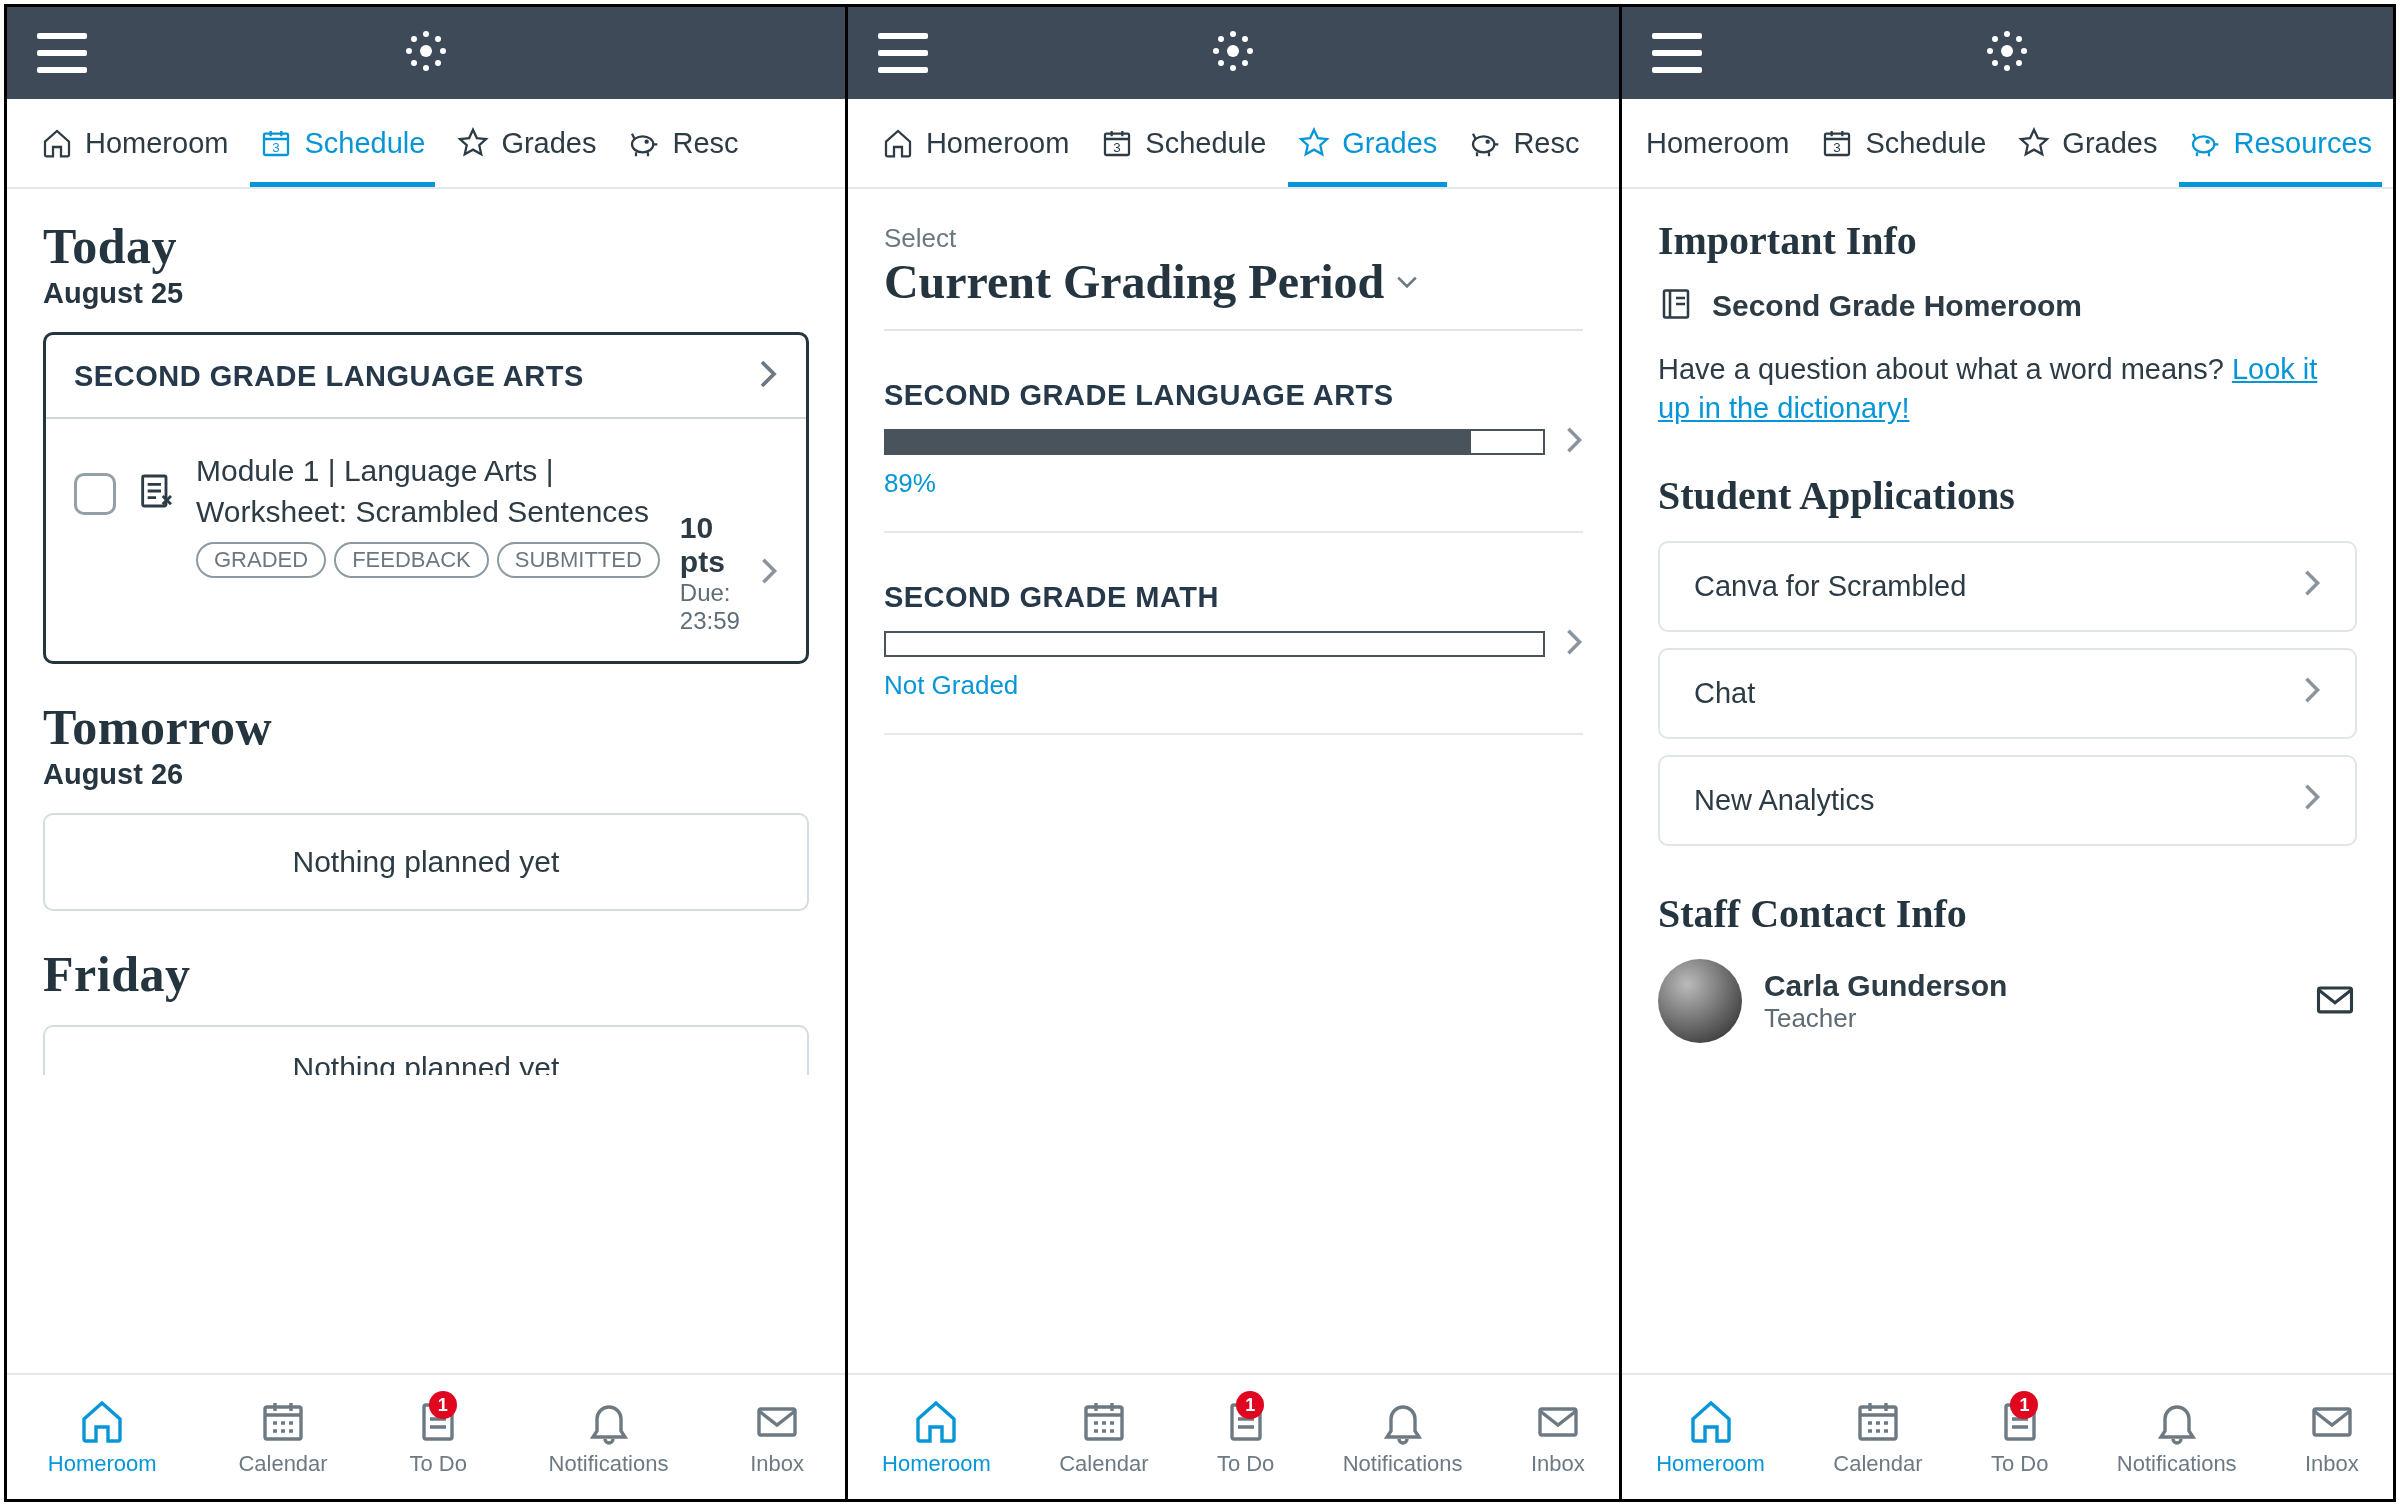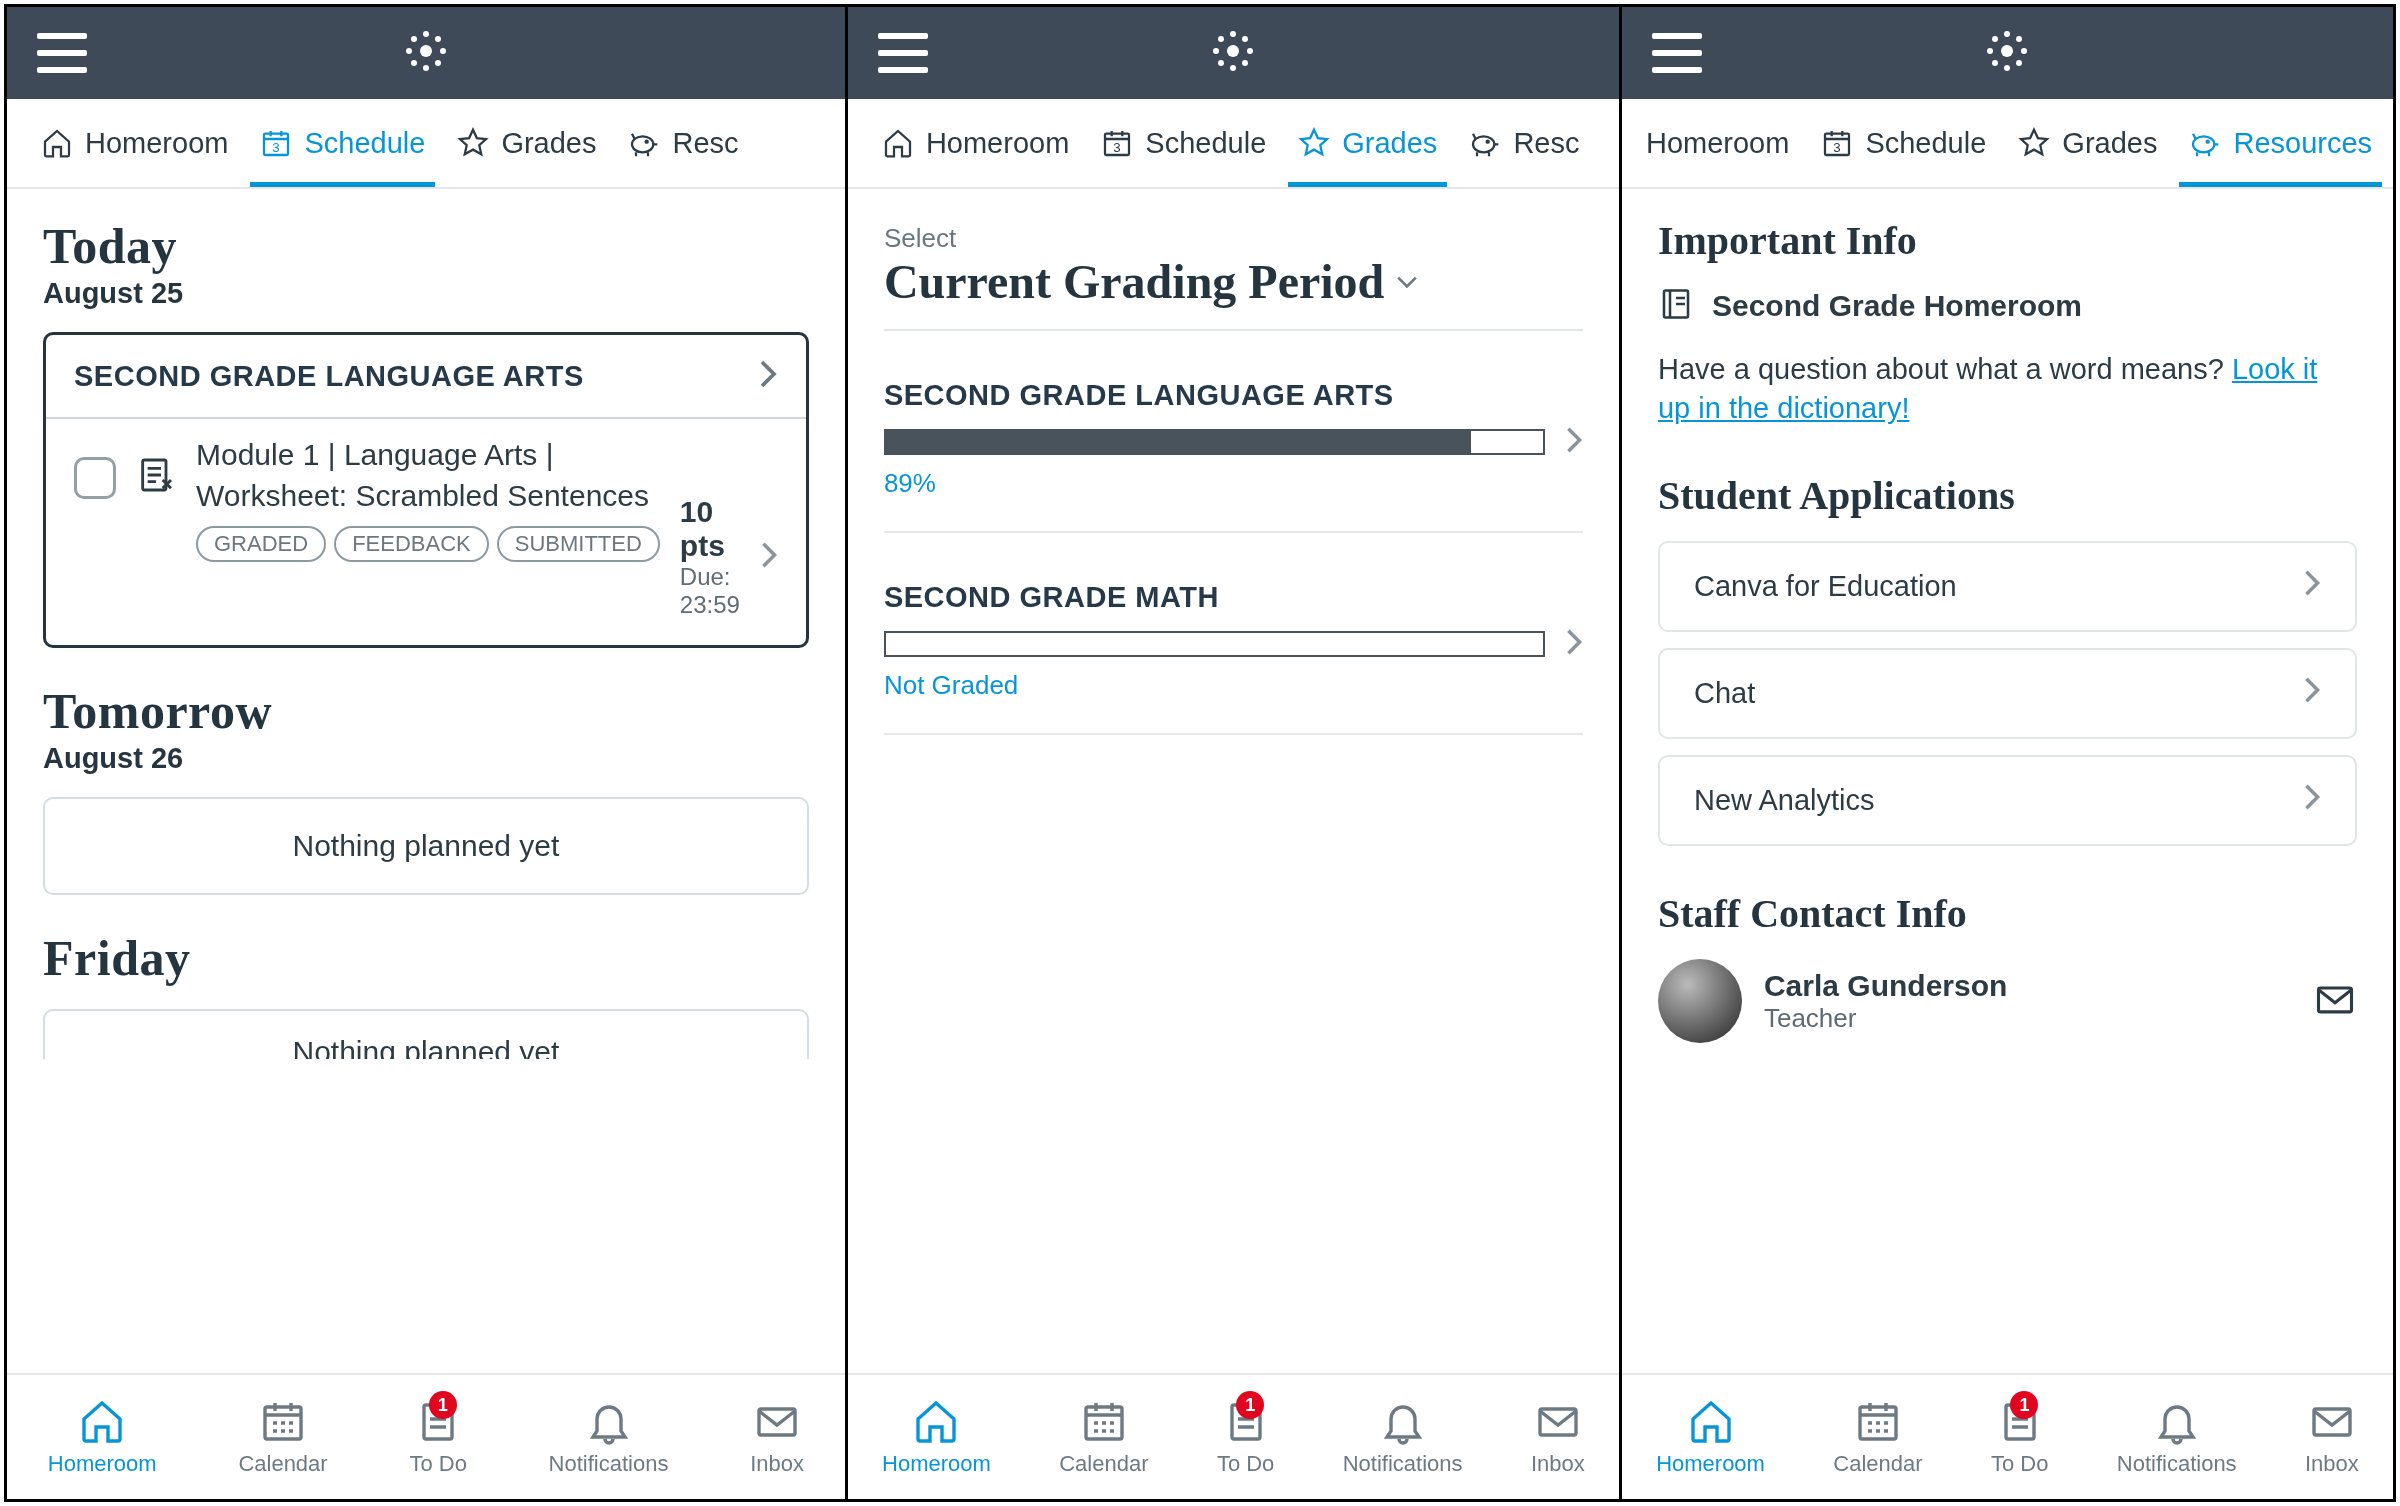--- a/index.html
+++ b/index.html
@@ -104,21 +104,21 @@
   .cardhead {
     display: flex; align-items: center; justify-content: space-between;
     padding: 24px 28px;
     border-bottom: 2px solid #d0d7dc;
   }
   .cardhead-title {
     font-size: 29px; font-weight: 800; letter-spacing: 0.5px;
     color: #26394a;
   }
   .cardbody {
-    padding: 16px 28px 26px 28px;
+    padding: 32px 28px 26px 28px;
     display: flex;
     gap: 20px;
     align-items: flex-start;
   }
   .chk {
     width: 42px; height: 42px; border: 3px solid #94a0a8;
     border-radius: 10px; flex-shrink: 0; margin-top: 22px;
   }
   .asgicon { flex-shrink: 0; margin-top: 20px; }
   .asgmain { flex: 1; }
@@ -577,21 +577,21 @@
       <span class="infolabel">Second Grade Homeroom</span>
     </div>
     <div class="infotext">
       <span>Have a question about what a word means? </span><a href="#">Look it up in the dictionary!</a>
     </div>
 
     <div class="section">
       <div class="sechead">Student Applications</div>
       <div class="applist">
         <div class="appitem">
-          <span>Canva for Education</span>
+          <span>Canva for Scrambled</span>
           <span class="chev"><svg width="18" height="28" viewBox="0 0 12 20" fill="none" stroke="#8a949c" stroke-width="2.5">
                   <path d="M2 2l8 8-8 8"></path>
                 </svg></span>
         </div>
         <div class="appitem">
           <span>Chat</span>
           <span class="chev"><svg width="18" height="28" viewBox="0 0 12 20" fill="none" stroke="#8a949c" stroke-width="2.5">
                   <path d="M2 2l8 8-8 8"></path>
                 </svg></span>
         </div>

